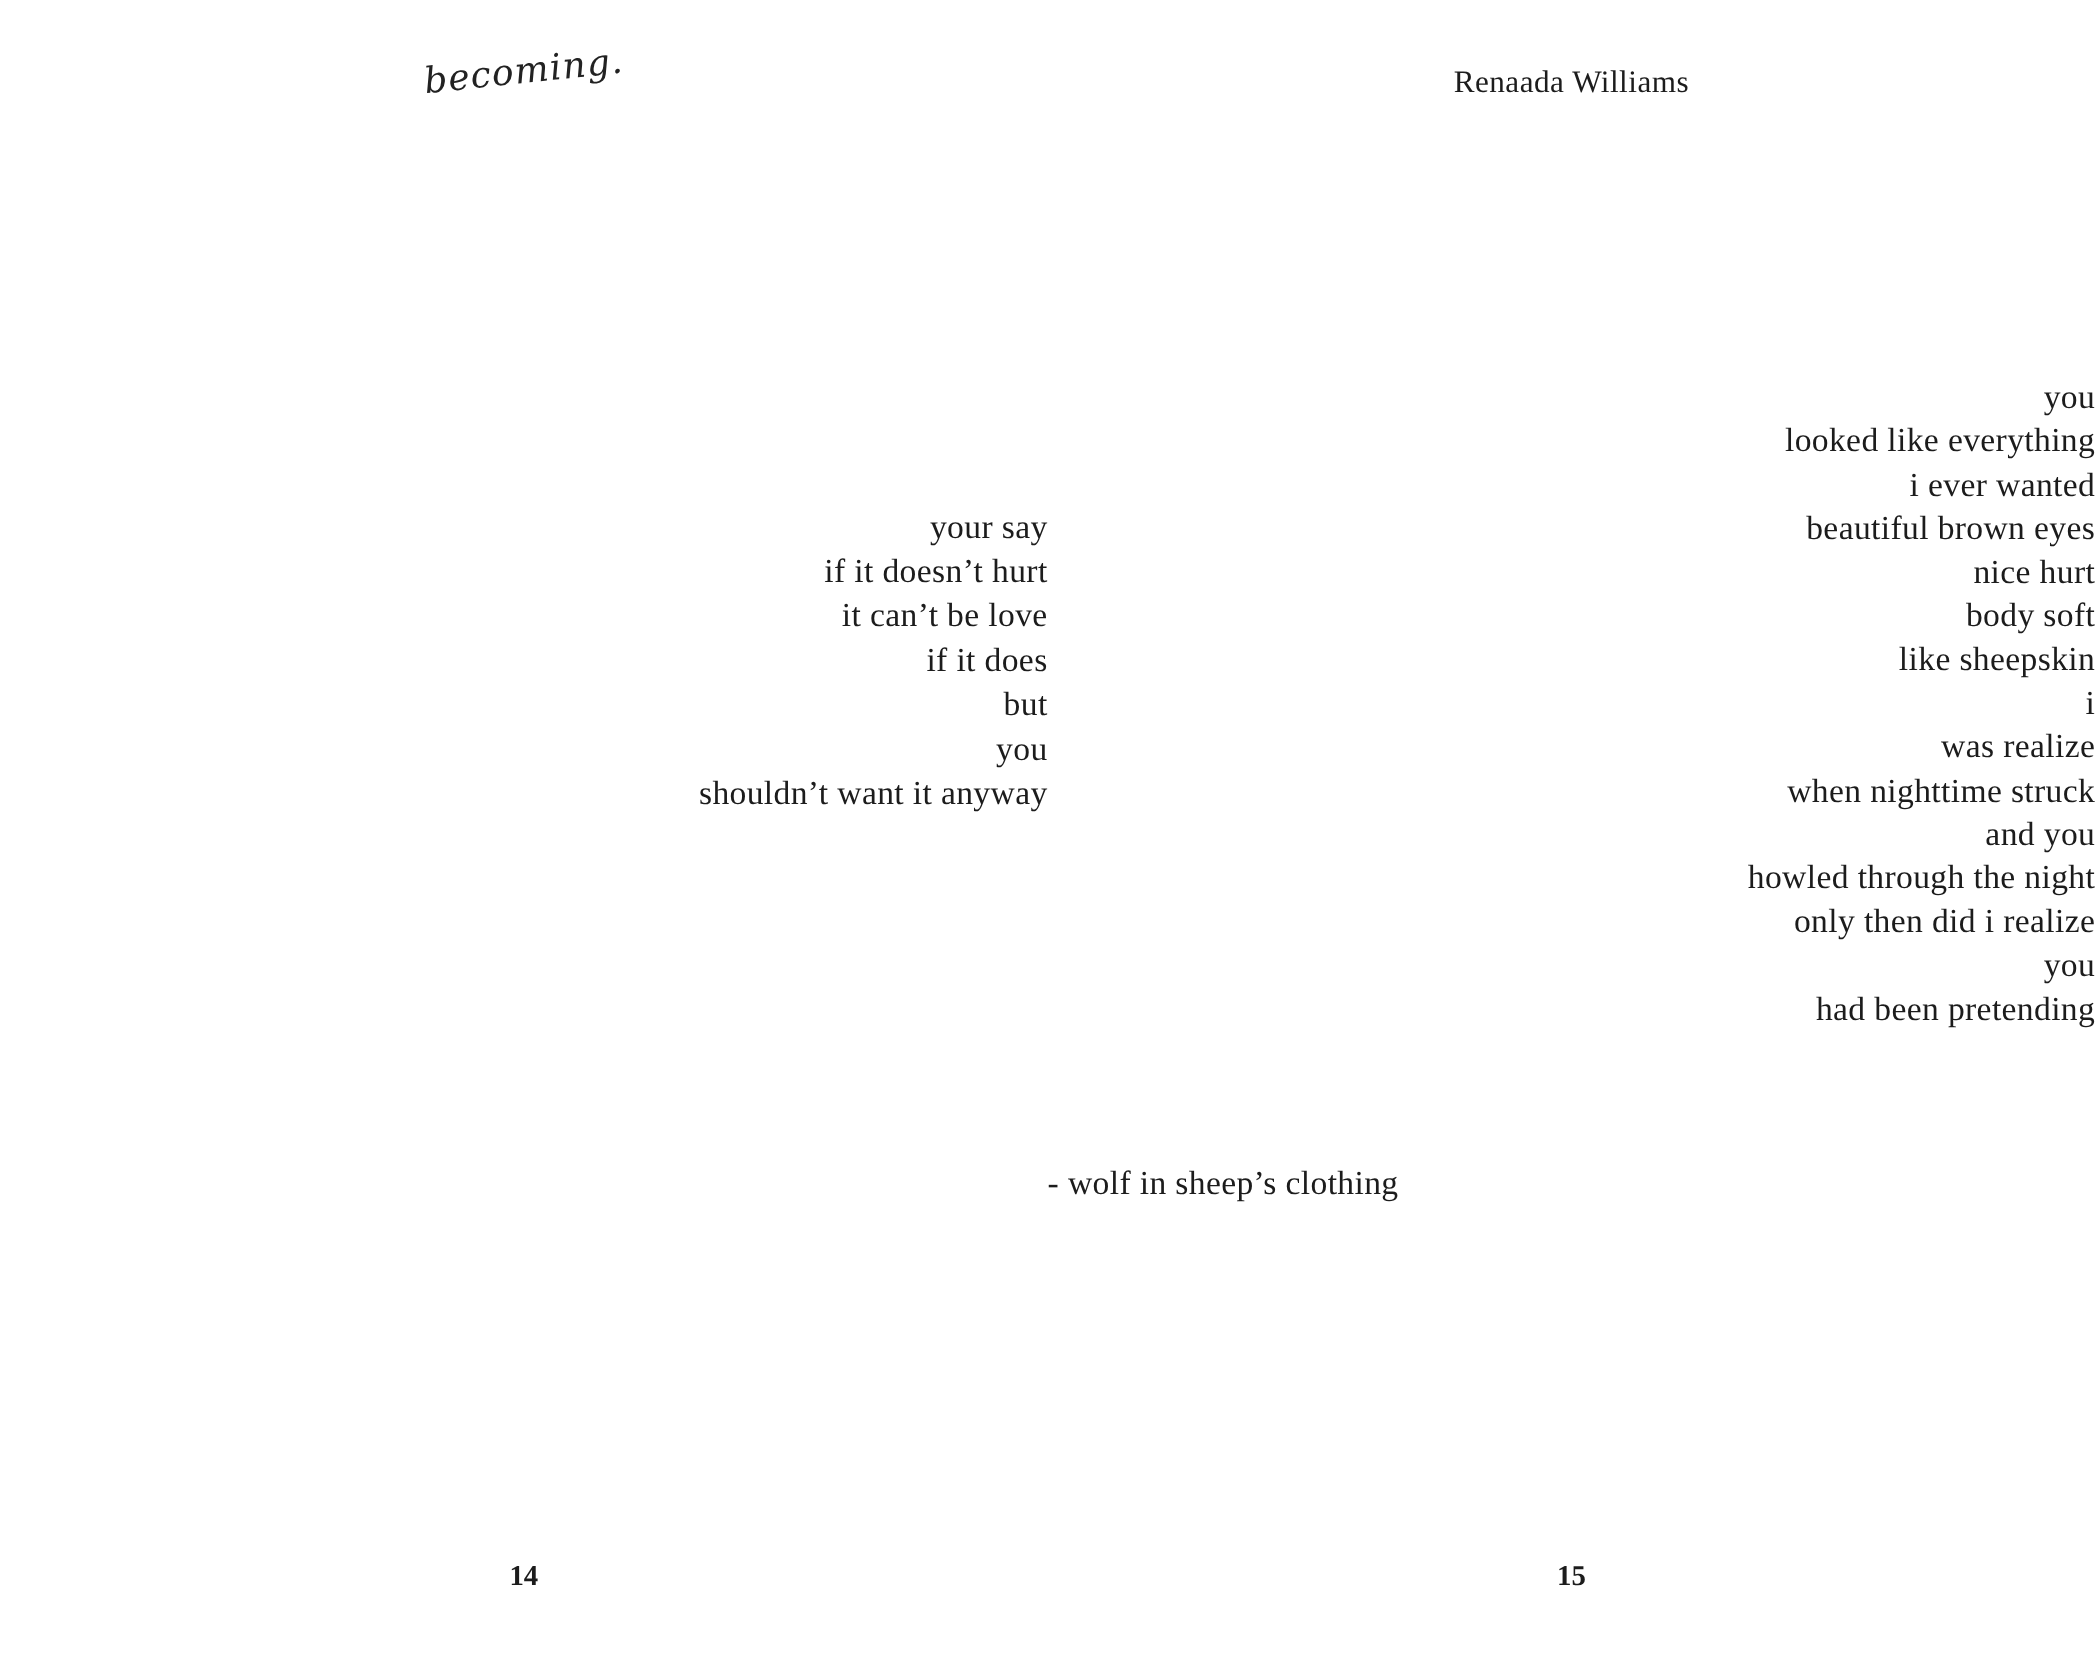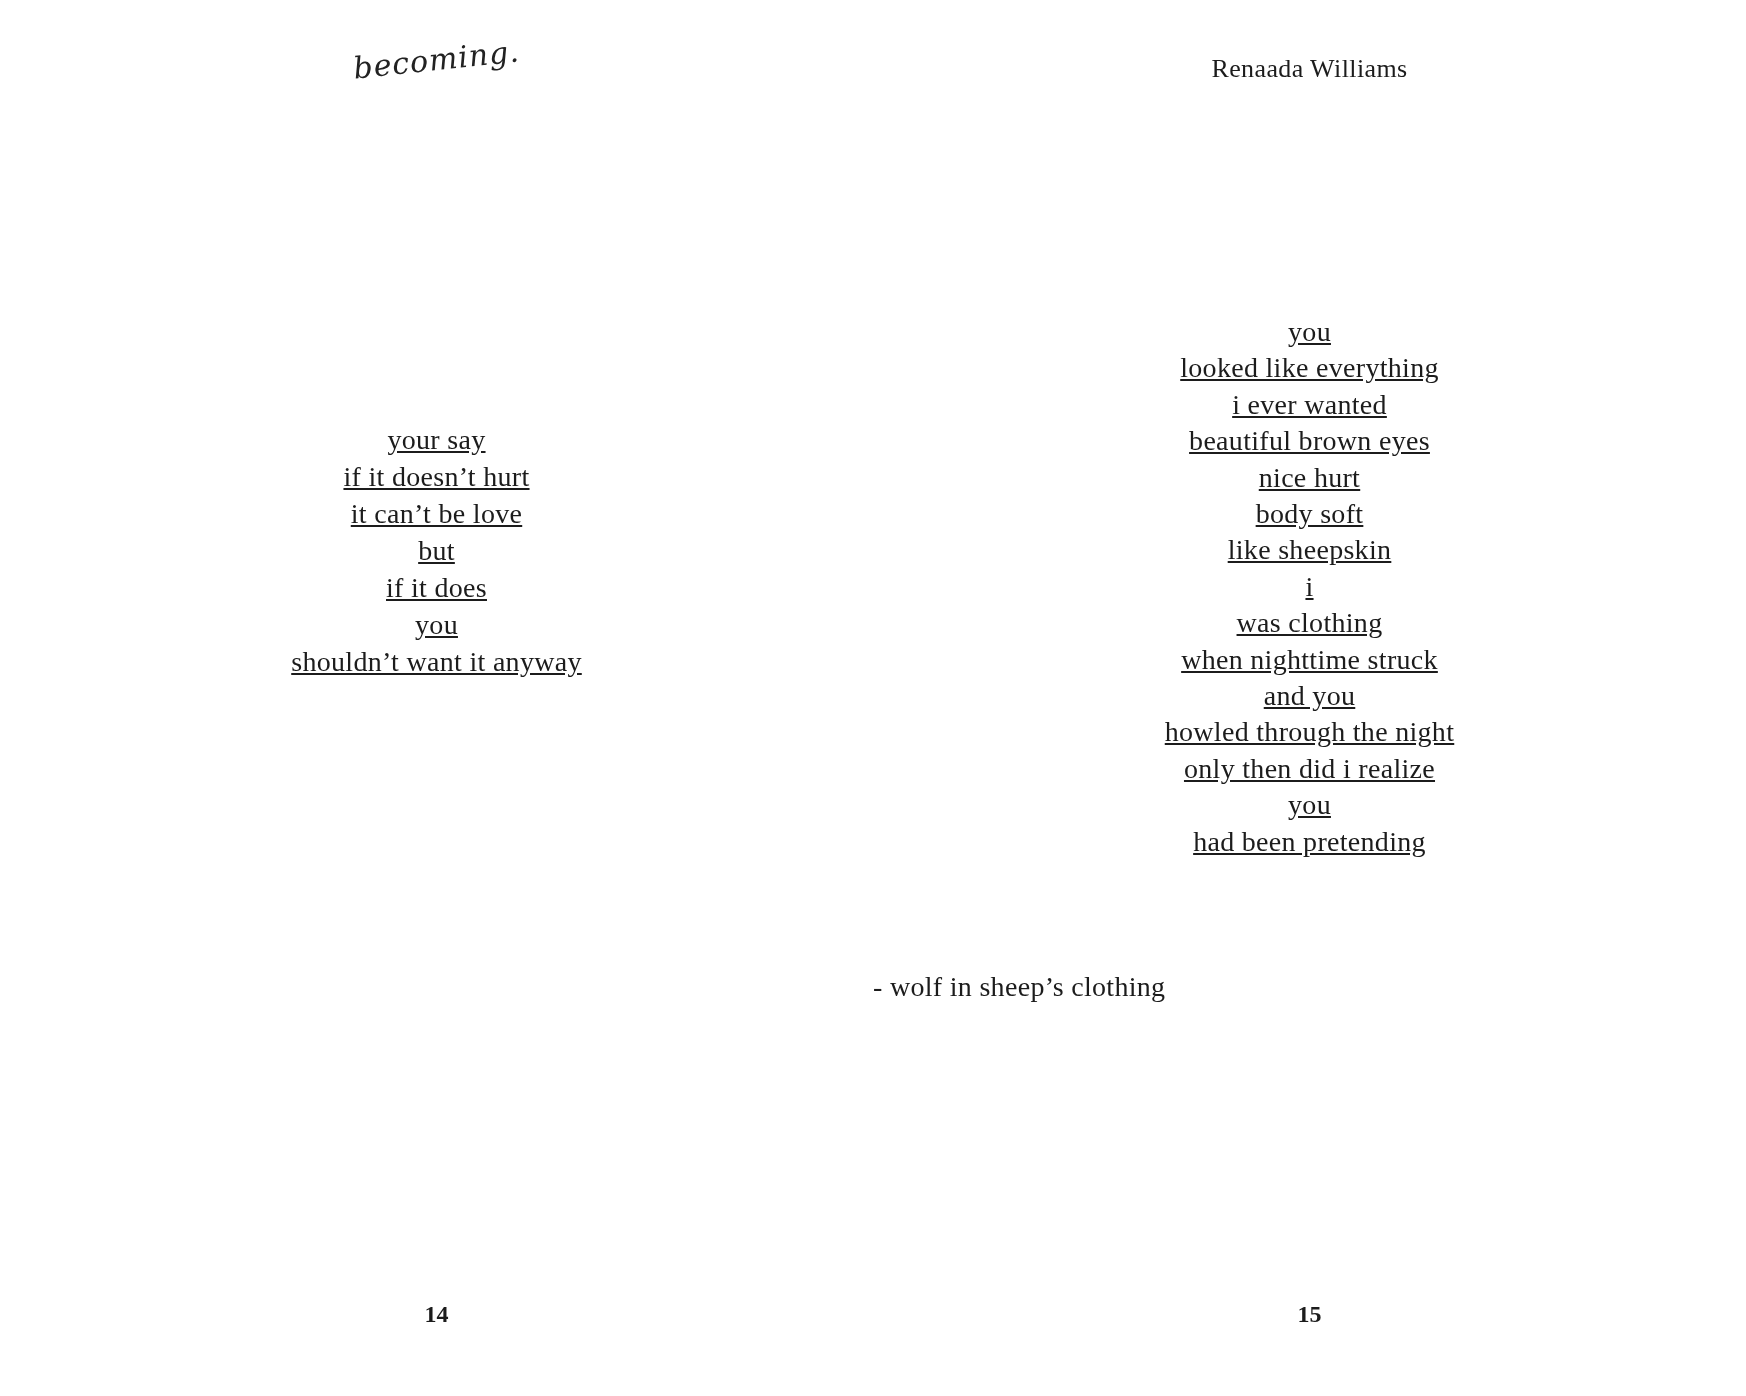--- a/index.html
+++ b/index.html
@@ -51,24 +51,23 @@
     width: 100%;
     text-align: center;
     font-size: 26px;
     letter-spacing: 0.4px;
   }
 
   .poem {
     position: absolute;
     left: 0;
     width: 100%;
-    text-align: center;
+    text-align: right;
     font-size: 28px;
     letter-spacing: 0.3px;
-    text-decoration: underline;
   }
   .poem-block-left {
     top: 421px;
     line-height: 37px;
   }
   .poem-block-right {
     top: 314px;
     line-height: 36.4px;
   }
   .poem-line {
@@ -100,42 +99,42 @@
 
 <div class="spread">
 
   <section class="page page-left">
     <div class="script-title">becoming.</div>
 
     <div class="poem poem-block-left">
         <div class="poem-line">your say</div>
         <div class="poem-line">if it doesn’t hurt</div>
         <div class="poem-line">it can’t be love</div>
+        <div class="poem-line">if it does</div>
         <div class="poem-line">but</div>
-        <div class="poem-line">if it does</div>
         <div class="poem-line">you</div>
         <div class="poem-line">shouldn’t want it anyway</div>
       </div>
 
     <div class="page-number">14</div>
   </section>
 
   <section class="page page-right">
     <div class="author-header">Renaada Williams</div>
 
     <div class="poem poem-block-right">
         <div class="poem-line">you</div>
         <div class="poem-line">looked like everything</div>
         <div class="poem-line">i ever wanted</div>
         <div class="poem-line">beautiful brown eyes</div>
         <div class="poem-line">nice hurt</div>
         <div class="poem-line">body soft</div>
         <div class="poem-line">like sheepskin</div>
         <div class="poem-line">i</div>
-        <div class="poem-line">was clothing</div>
+        <div class="poem-line">was realize</div>
         <div class="poem-line">when nighttime struck</div>
         <div class="poem-line">and you</div>
         <div class="poem-line">howled through the night</div>
         <div class="poem-line">only then did i realize</div>
         <div class="poem-line">you</div>
         <div class="poem-line">had been pretending</div>
       </div>
 
     <div class="attribution">- wolf in sheep’s clothing</div>
 

